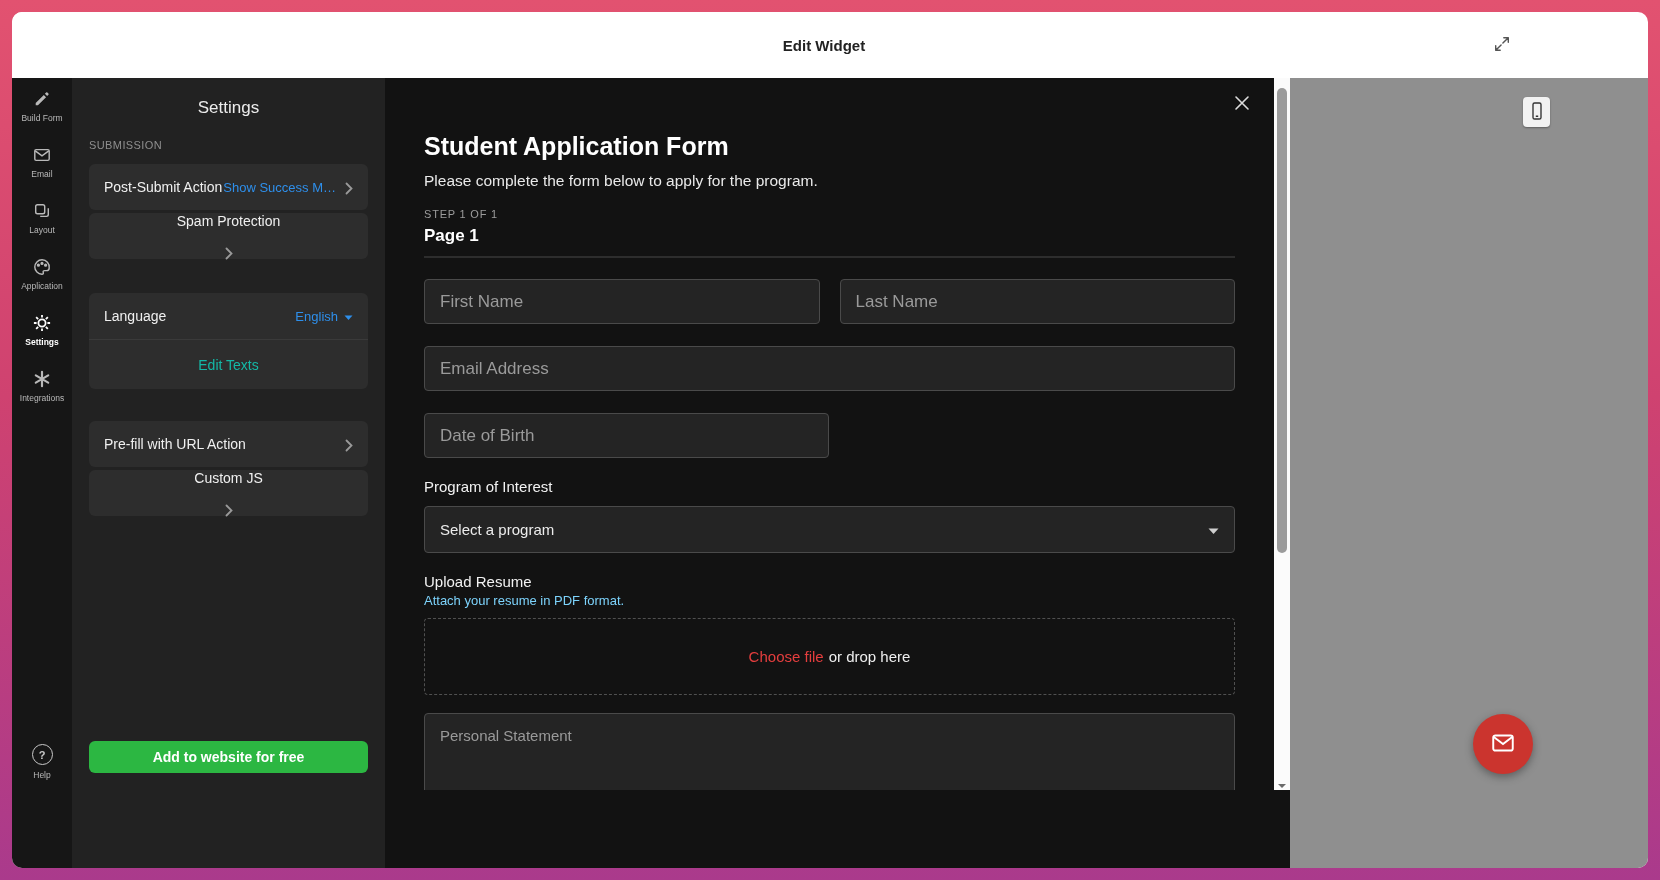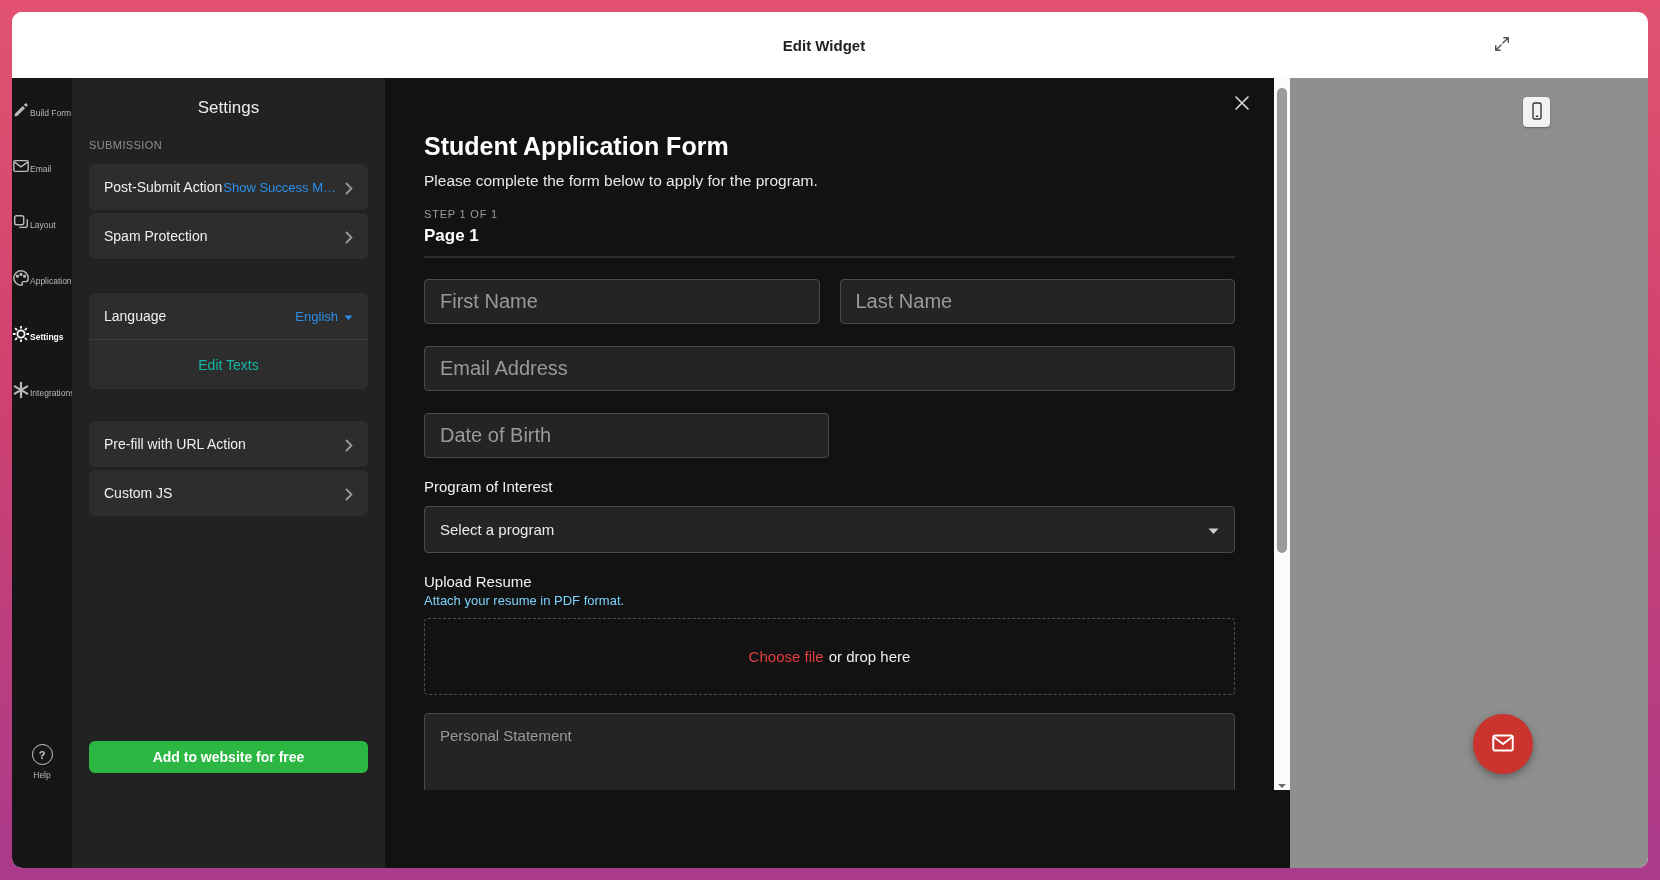--- a/index.html
+++ b/index.html
@@ -13,40 +13,40 @@
     display:flex;align-items:center;justify-content:center;}
   .topbar-title{font-size:15px;font-weight:700;color:#222;}
   .expand-btn{position:absolute;right:120px;top:50%;transform:translateY(-50%);
     width:28px;height:28px;border:none;background:transparent;cursor:pointer;
     display:flex;align-items:center;justify-content:center;padding:0;}
   
   .content{position:absolute;left:0;top:66px;right:0;bottom:0;display:flex;}
   
   .rail{width:60px;background:#161616;display:flex;flex-direction:column;align-items:center;
     padding-top:12px;flex-shrink:0;}
-  .rail-item{width:60px;height:40px;margin-bottom:16px;display:flex;flex-direction:row;
+  .rail-item{width:60px;height:40px;margin-bottom:16px;display:flex;flex-direction:column;
     align-items:center;justify-content:flex-start;color:#b9b9b9;cursor:pointer;}
   .rail-item.active{color:#ffffff;}
   .rail-item.active .rail-label{font-weight:700;color:#ffffff;}
   .rail-icon{width:18px;height:18px;display:block;}
   .rail-icon svg{width:18px;height:18px;display:block;}
   .rail-label{font-size:8.5px;margin-top:5px;color:#b9b9b9;white-space:nowrap;}
   .rail-item.active .rail-label{color:#fff;}
   .rail-help{margin-top:auto;margin-bottom:88px;display:flex;flex-direction:column;align-items:center;
     color:#c9c9c9;cursor:pointer;}
   .help-circle{width:19px;height:19px;border-radius:50%;border:1.6px solid #c9c9c9;
     display:flex;align-items:center;justify-content:center;font-size:11px;font-weight:700;color:#c9c9c9;}
   
   .panel{width:313px;background:#222222;display:flex;flex-direction:column;
     padding:0 17px;box-sizing:border-box;flex-shrink:0;}
   .panel-title{margin-top:20px;text-align:center;font-size:17px;color:#ececec;}
   .panel-section{margin-top:21px;font-size:11px;letter-spacing:0.4px;color:#8f8f8f;}
   .prow{height:46px;background:#2d2d2d;border-radius:6px;display:flex;align-items:center;
     padding:0 15px;box-sizing:border-box;cursor:pointer;}
-  .prow + .prow{margin-top:3px;}
+  .prow + .prow{margin-top:3px;flex-direction:column;}
   .prow-label{font-size:14px;color:#f0f0f0;flex:0 0 auto;}
   .prow-spacer{flex:1;}
   .prow-value{font-size:13px;color:#2e8feb;margin-right:9px;white-space:nowrap;}
   .chev{width:8px;height:13px;flex:0 0 auto;display:block;}
   .group{margin-top:13px;}
   .group2{margin-top:34px;background:#2d2d2d;border-radius:6px;overflow:hidden;}
   .group2 .prow{background:transparent;border-radius:0;}
   .group2 .divider{height:1px;background:#3a3a3a;margin:0;}
   .row-edit-texts{height:49px;display:flex;align-items:center;justify-content:center;cursor:pointer;}
   .link-blue{color:#14b8a6;font-size:14px;}
@@ -63,21 +63,21 @@
     border:none;cursor:pointer;padding:0;display:flex;align-items:center;justify-content:center;}
   .form{padding:0 39px;}
   .form-title{margin:0;padding-top:54px;font-size:25px;line-height:28px;font-weight:700;color:#ffffff;}
   .form-sub{margin-top:12px;font-size:15.5px;color:#e9e9e9;}
   .form-step{margin-top:18px;font-size:11px;letter-spacing:0.8px;color:#9c9c9c;}
   .form-page{margin-top:6px;font-size:17px;font-weight:700;color:#ffffff;}
   .progress{margin-top:10px;height:2px;background:#2d2d2d;}
   .frow{display:flex;gap:20px;margin-top:21px;}
   .frow2{margin-top:22px;}
   .tinput{height:45px;background:#242424;border:1px solid #4a4a4a;border-radius:4px;
-    padding:0 15px;box-sizing:border-box;color:#ffffff;font-size:20px;width:100%;
+    padding:0 15px;box-sizing:border-box;color:#ffffff;font-size:17px;width:100%;
     font-family:"Liberation Sans","DejaVu Sans",sans-serif;outline:none;}
   .tinput::placeholder{color:#9a9a9a;opacity:1;}
   .half{width:405px;flex:0 0 405px;}
   .flex1{flex:1;}
   .field-label{margin-top:20px;font-size:15px;color:#f2f2f2;}
   .select{margin-top:11px;height:45px;background:#242424;border:1px solid #4a4a4a;border-radius:4px;
     display:flex;align-items:center;justify-content:space-between;padding:0 15px;cursor:pointer;}
   .select-value{font-size:15px;color:#ececec;}
   .hint{margin-top:3px;font-size:13px;color:#7dd3fc;}
   .dropzone{margin-top:10px;height:75px;border:1px dashed #505050;border-radius:4px;

